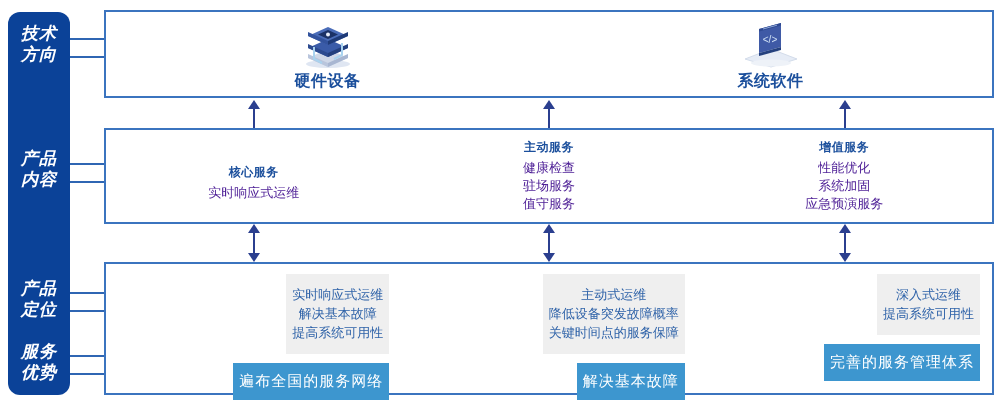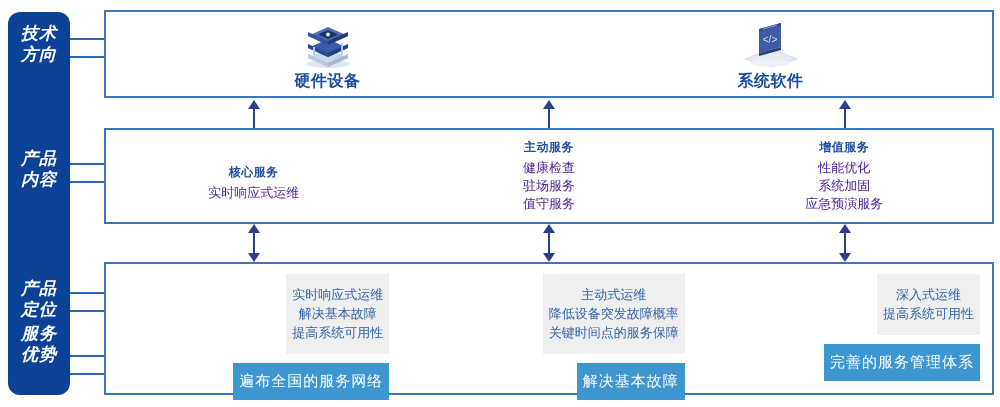--- a/index.html
+++ b/index.html
@@ -36,21 +36,21 @@
     font-weight: bold;
     font-size: 17px;
     line-height: 21px;
     letter-spacing: 1px;
     font-style: italic;
   }
   .rail-label span { display: block; }
   #rail-tech  { top: 23px; }
   #rail-prod  { top: 148px; }
   #rail-pos   { top: 278px; }
-  #rail-adv   { top: 323px; }
+  #rail-adv   { top: 341px; }
 
   
   .stub {
     position: absolute;
     left: 70px;
     width: 36px;
     height: 0;
     border-top: 2px solid #2f66b3;
   }
 

